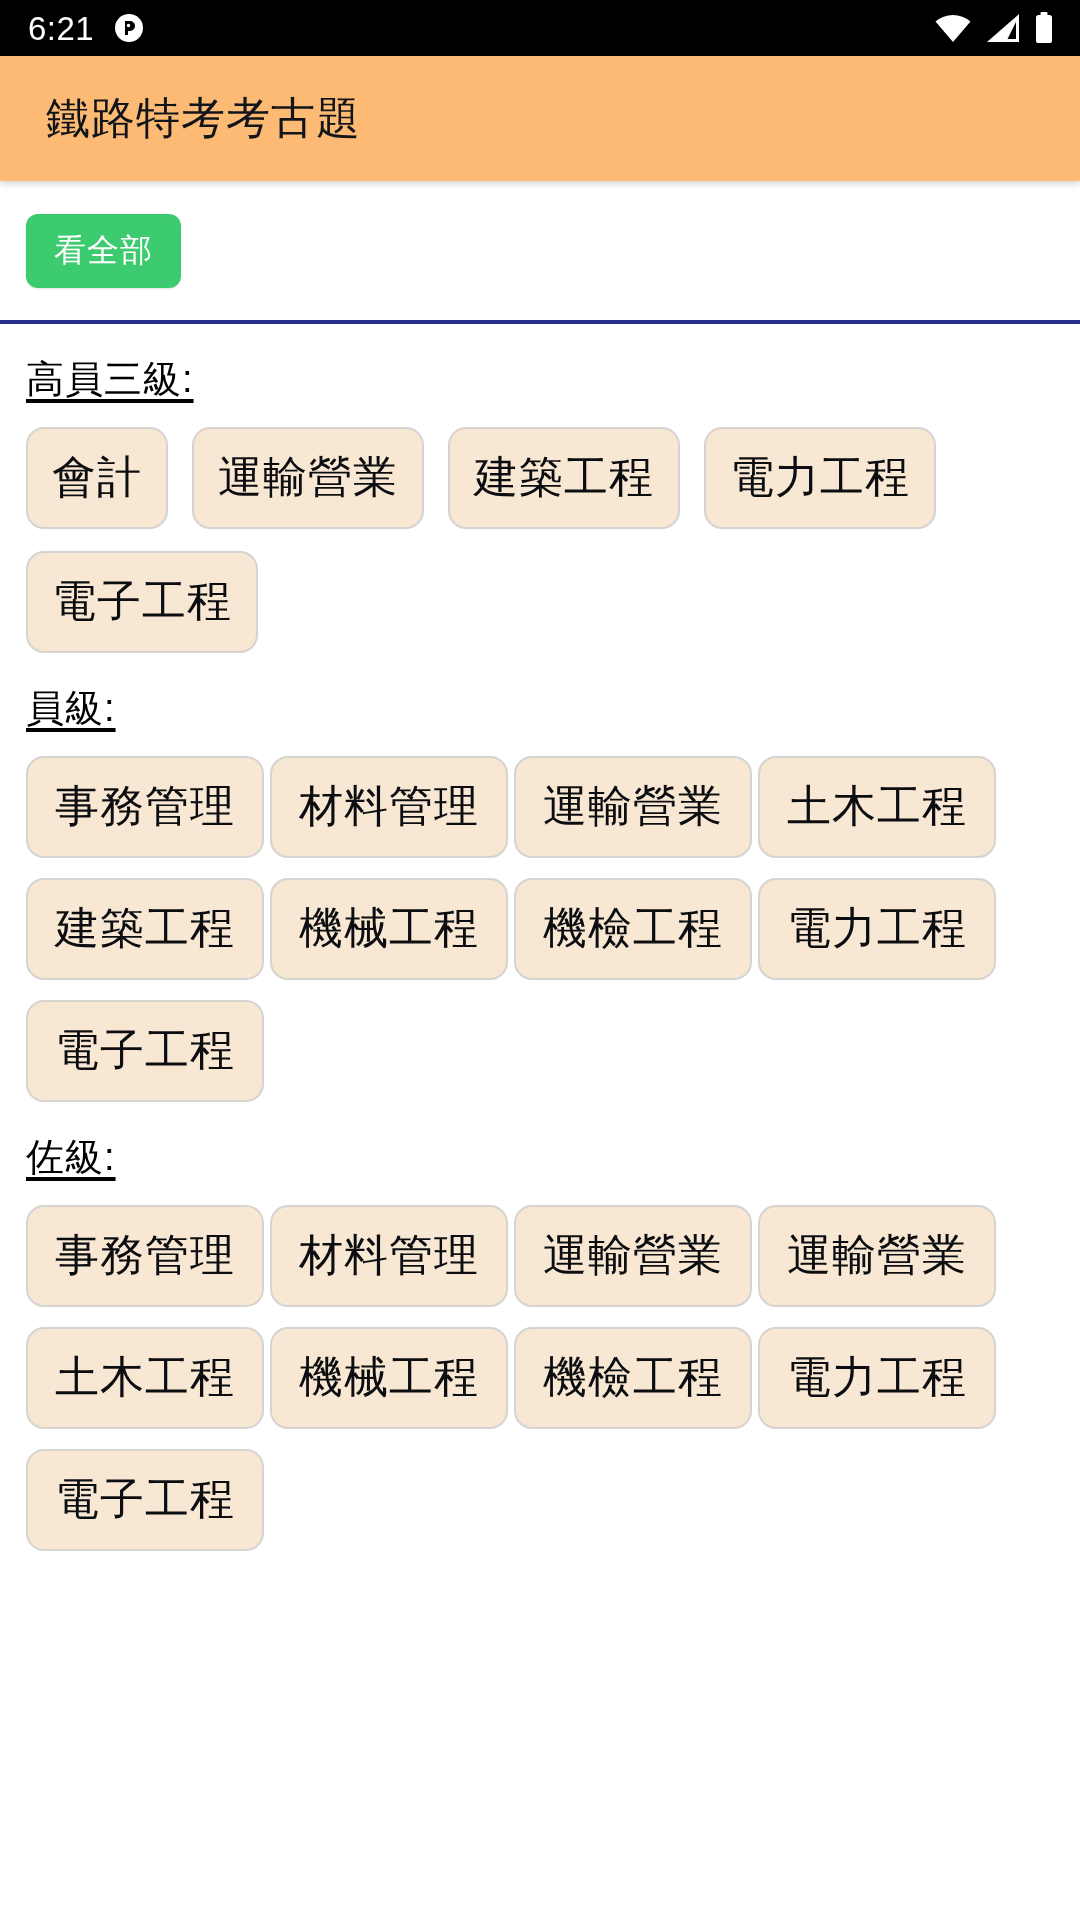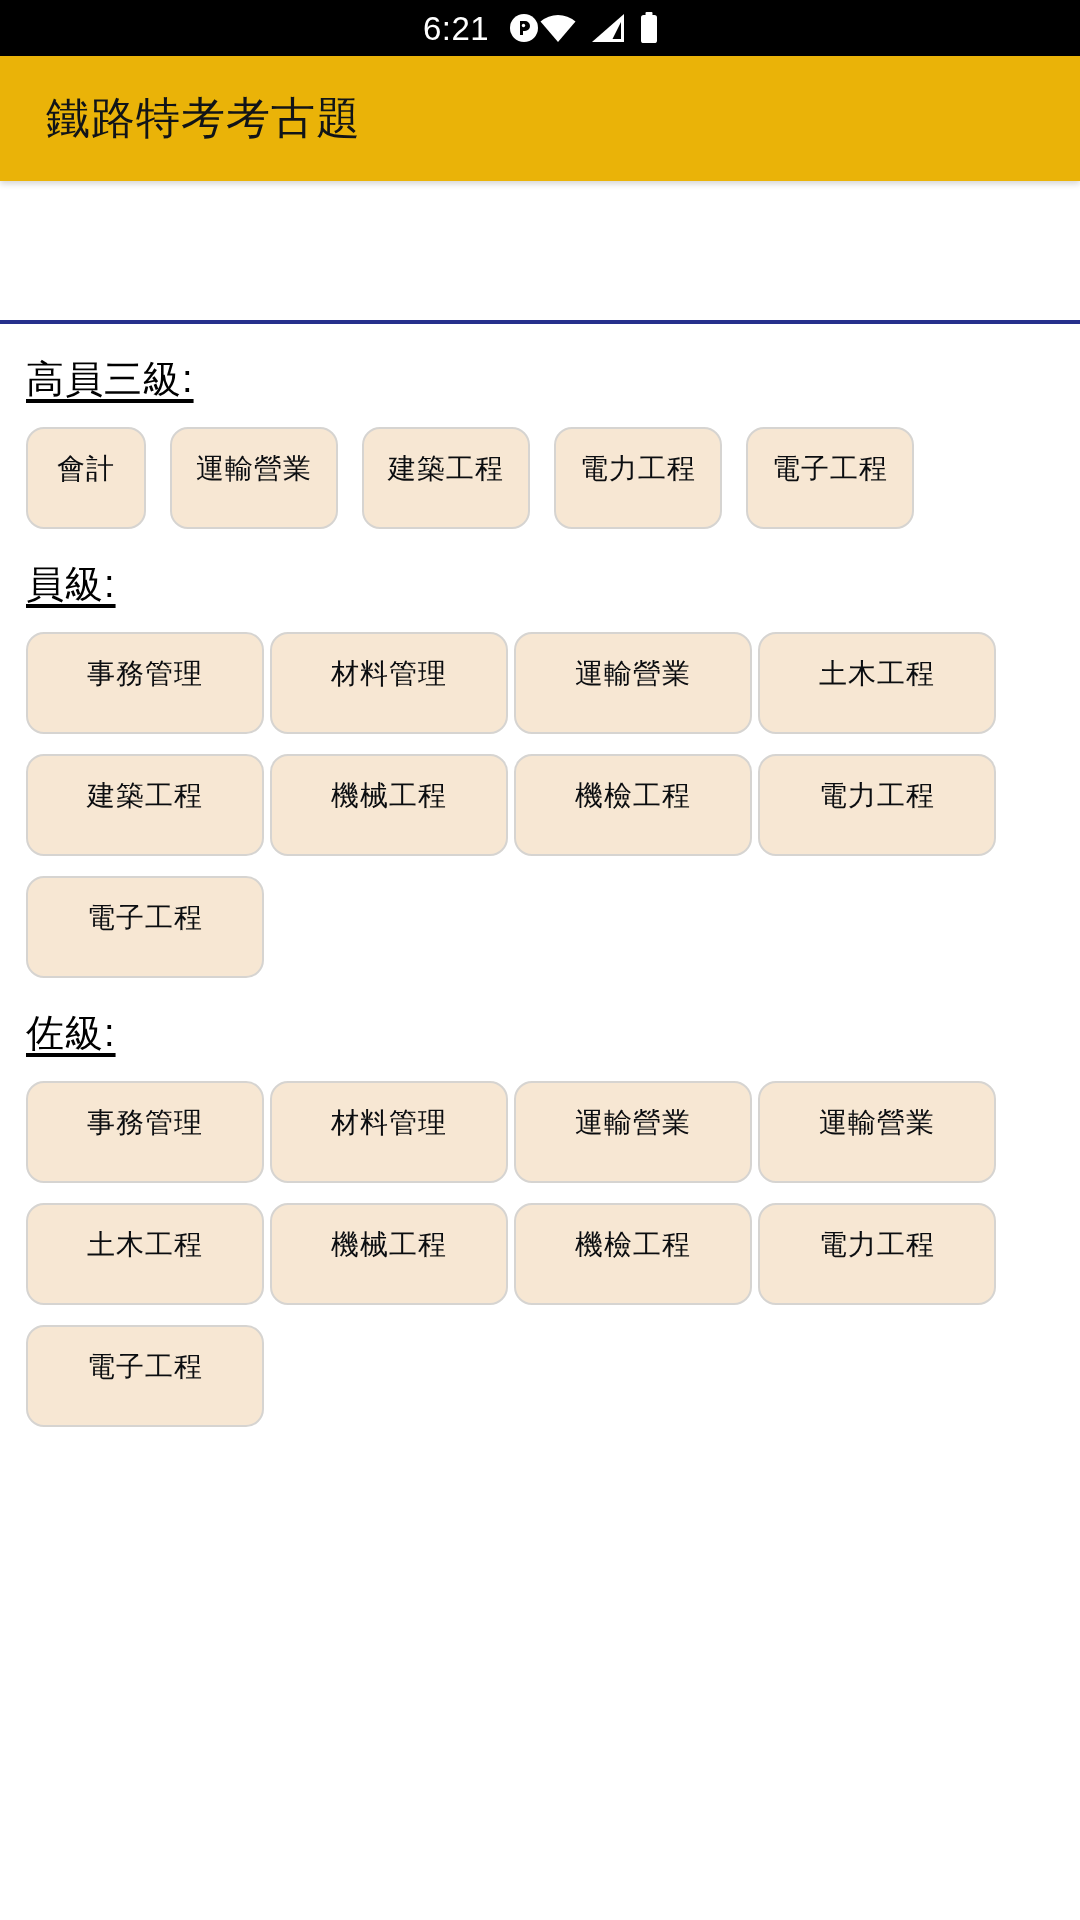--- a/index.html
+++ b/index.html
@@ -22,21 +22,21 @@
     flex-direction: column;
   }
 
   
   .status-bar {
     height: 56px;
     background: #000000;
     color: #ffffff;
     display: flex;
     align-items: center;
-    justify-content: center;
+    justify-content: space-between;
     padding: 0 26px 0 28px;
     flex: 0 0 auto;
   }
   .status-left {
     display: flex;
     align-items: center;
     gap: 20px;
   }
   .status-clock {
     font-size: 33px;
@@ -53,21 +53,21 @@
   .status-right {
     display: flex;
     align-items: center;
     gap: 13px;
   }
   .sysicon { display: block; }
 
   
   .app-bar {
     height: 125px;
-    background: #eab308;
+    background: #fdba74;
     display: flex;
     align-items: center;
     padding: 0 46px;
     flex: 0 0 auto;
     box-shadow: 0 3px 6px rgba(0,0,0,0.16);
     position: relative;
     z-index: 5;
   }
   .app-title {
     font-size: 44px;
@@ -135,24 +135,24 @@
   
   .chip-grid.flow .chip { width: auto; }
   
   .chip-grid.cols3 { gap: 20px 6px; }
   .chip-grid.cols3 .chip { width: 238px; }
 
   .chip {
     background: #f7e7d3;
     border: 2px solid #d6d4d1;
     border-radius: 18px;
-    font-size: 28px;
+    font-size: 44px;
     font-family: inherit;
     color: #0b0d10;
-    padding: 26px 24px 44px;
+    padding: 26px 24px 28px;
     line-height: 1;
     text-align: center;
     cursor: pointer;
     letter-spacing: 1px;
     white-space: nowrap;
   }
   .chip.wide { min-width: 120px; }
 </style>
 </head>
 <body>
@@ -189,20 +189,21 @@
         </svg>
       </span>
     </div>
   </div>
 
   <div class="app-bar">
     <span class="app-title">鐵路特考考古題</span>
   </div>
 
   <div class="sub-header">
+    <button class="view-all-btn">看全部</button>
   </div>
 
   <div class="content">
 
   <div class="section"><div class="section-heading">高員三級:</div><div class="chip-grid flow">
           <button class="chip wide">會計</button>
           <button class="chip">運輸營業</button>
           <button class="chip">建築工程</button>
           <button class="chip">電力工程</button>
           <button class="chip">電子工程</button>

